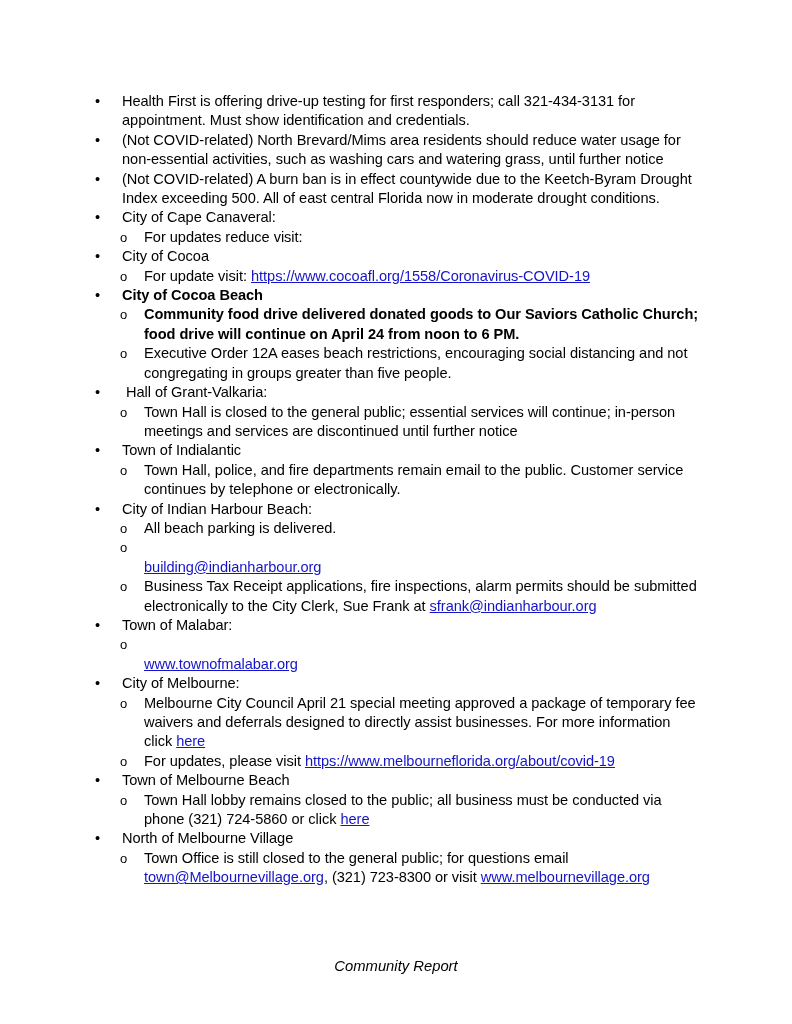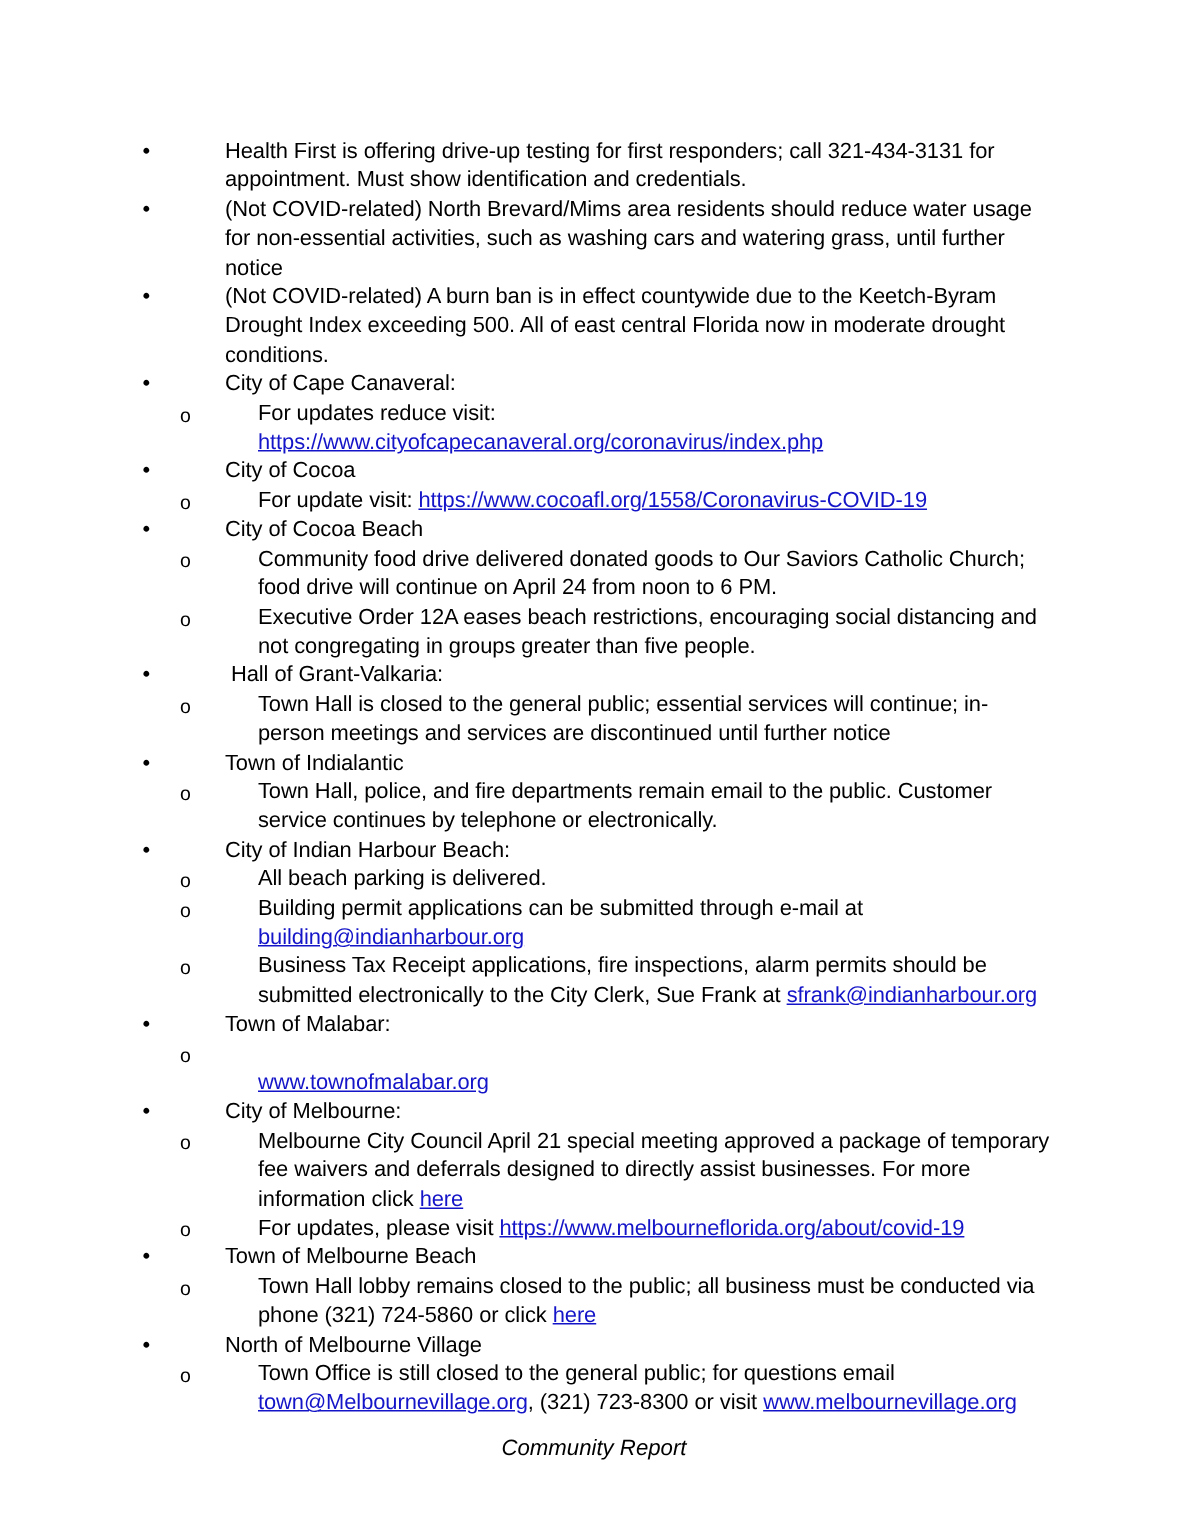--- a/index.html
+++ b/index.html
@@ -63,27 +63,27 @@
     letter-spacing: -0.05px;
     margin: 0;
   }
   li.l2 > .bullet {
     position: absolute;
     left: 30px;
     top: 0;
     font-size: 13px;
     line-height: 19.6px;
   }
-  .bold { font-weight: normal; }
+  .bold { font-weight: bold; }
   a.lnk {
     color: #1414C8;
     text-decoration: underline;
     cursor: pointer;
   }
-  .txt { display: block; margin-left: 28px; }
+  .txt { display: block; }
   .footer {
     position: absolute;
     left: 0;
     top: 958px;
     width: 792px;
     text-align: center;
     font-family: "Liberation Sans", sans-serif;
     font-style: italic;
     font-size: 14.8px;
     color: #000000;
@@ -107,21 +107,21 @@
           <span class="bullet">•</span>
           <span class="txt">(Not COVID-related) A burn ban is in effect countywide due to the Keetch-Byram Drought Index exceeding 500. All of east central Florida now in moderate drought conditions.</span>
         </li>
         <li class="l1">
           <span class="bullet">•</span>
           <span class="txt">City of Cape Canaveral:</span>
         </li>
         <ul class="lvl2">
           <li class="l2">
             <span class="bullet">o</span>
-            <span class="txt"><span>For updates reduce visit: </span><br><a class="lnk">https://www.cityofcapecanaveral.org/coronavirus/index.php</a></span>
+            <span class="txt"><span>For updates reduce visit: </span><br></span>
           </li>
         </ul>
         <li class="l1">
           <span class="bullet">•</span>
           <span class="txt">City of Cocoa</span>
         </li>
         <ul class="lvl2">
           <li class="l2">
             <span class="bullet">o</span>
             <span class="txt"><span>For update visit: </span><a class="lnk">https://www.cocoafl.org/1558/Coronavirus-COVID-19</a></span>
@@ -165,21 +165,21 @@
           <span class="bullet">•</span>
           <span class="txt">City of Indian Harbour Beach:</span>
         </li>
         <ul class="lvl2">
           <li class="l2">
             <span class="bullet">o</span>
             <span class="txt"><span>All beach parking is delivered.</span></span>
           </li>
           <li class="l2">
             <span class="bullet">o</span>
-            <span class="txt"><span>Building permit applications can be submitted through e-mail at </span><br><a class="lnk">building@indianharbour.org</a></span>
+            <span class="txt"><br><a class="lnk">building@indianharbour.org</a></span>
           </li>
           <li class="l2">
             <span class="bullet">o</span>
             <span class="txt"><span>Business Tax Receipt applications, fire inspections, alarm permits should be submitted electronically to the City Clerk, Sue Frank at </span><a class="lnk">sfrank@indianharbour.org</a></span>
           </li>
         </ul>
         <li class="l1">
           <span class="bullet">•</span>
           <span class="txt">Town of Malabar:</span>
         </li>

